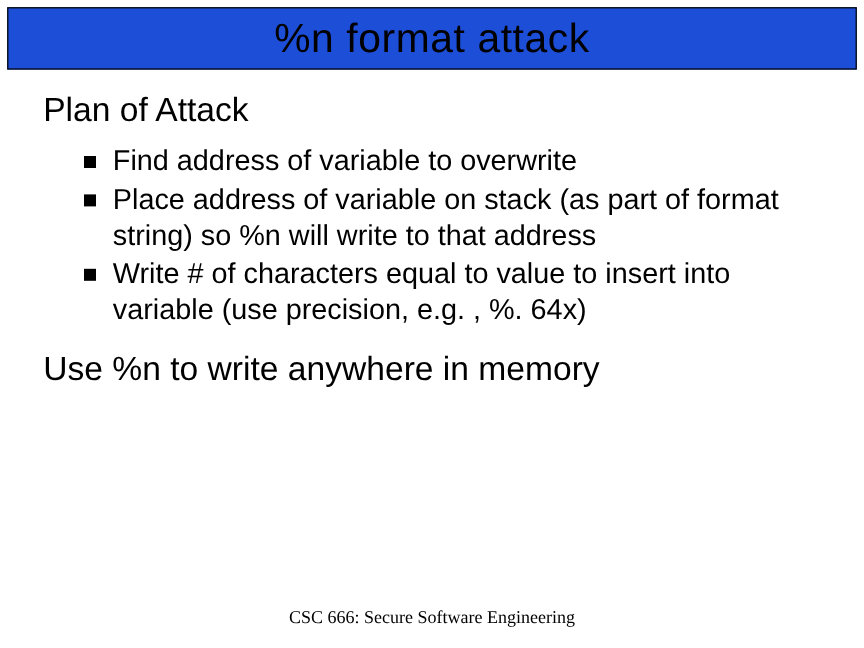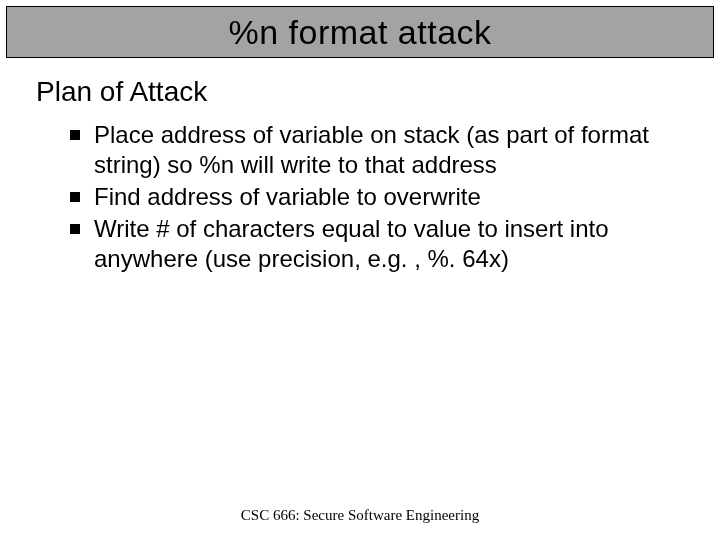--- a/index.html
+++ b/index.html
@@ -6,21 +6,21 @@
   body {
     width: 720px;
     height: 540px;
     background: #ffffff;
     font-family: Arial, Helvetica, sans-serif;
     color: #000;
     position: relative;
     overflow: hidden;
   }
   .title-bar {
-    background: #a3a3a3;
+    background: #1d4ed8;
     border: 1px solid #000;
     margin: 6px 6px 0 6px;
     height: 52px;
     display: flex;
     align-items: center;
     justify-content: center;
   }
   .title-bar h1 {
     font-size: 34px;
     font-weight: normal;
@@ -68,21 +68,22 @@
 <body>
 
 <div class="title-bar">
   <h1>%n format attack</h1>
 </div>
 
 <div class="content">
 
   <div class="heading">Plan of Attack</div>
   <ul class="bullets">
+    <li>Find address of variable to overwrite</li>
     <li>Place address of variable on stack (as part of format string) so %n will write to that address</li>
-    <li>Find address of variable to overwrite</li>
-    <li>Write # of characters equal to value to insert into anywhere (use precision, e.g. , %. 64x)</li>
+    <li>Write # of characters equal to value to insert into variable (use precision, e.g. , %. 64x)</li>
   </ul>
 
+  <div class="heading">Use %n to write anywhere in memory</div>
 
 </div>
 
 <div class="footer">CSC 666: Secure Software Engineering</div>
 
 </body></html>

